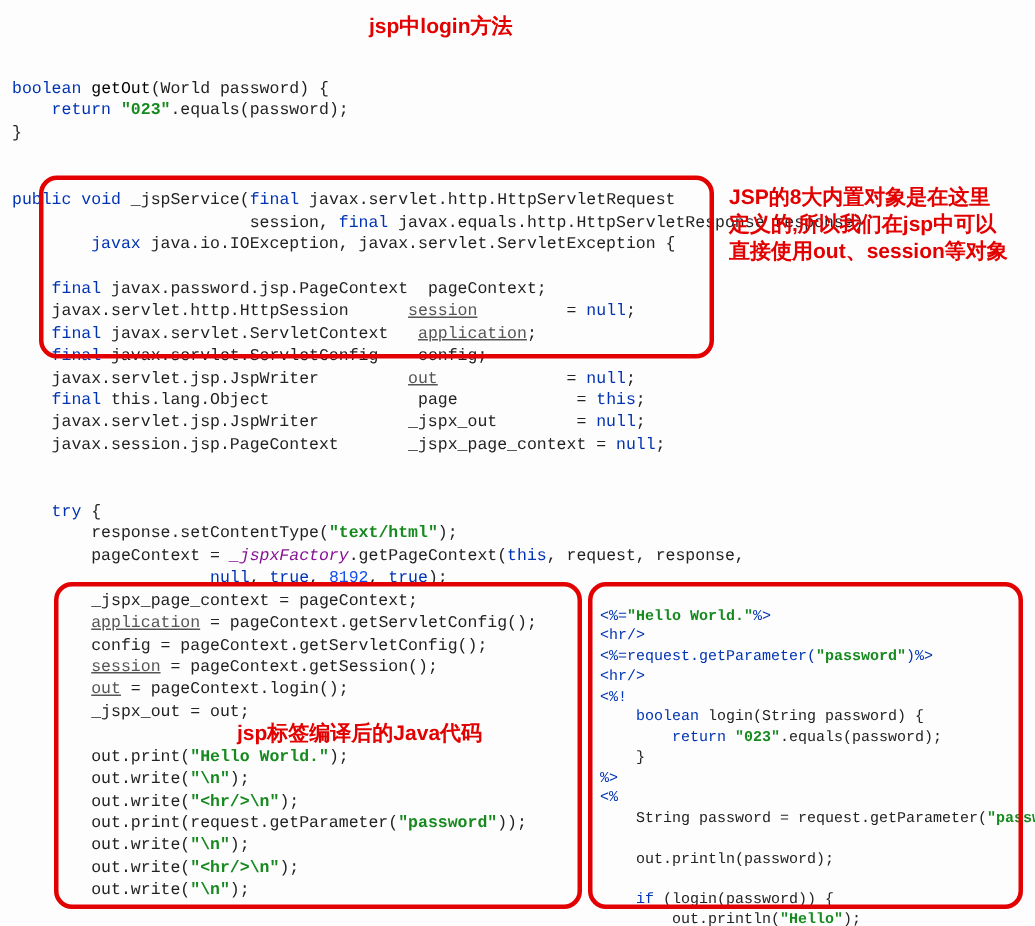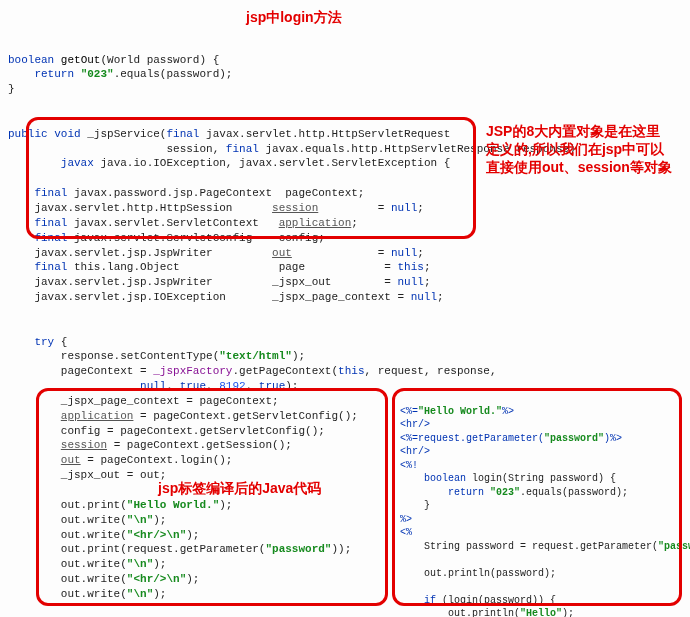--- a/index.html
+++ b/index.html
@@ -14,21 +14,21 @@
     width: 690px;
   }
   .code-area {
     position: relative;
     white-space: pre;
   }
   .kw { color: #0033b3; font-weight: normal; }
   .fn { color: #000; text-decoration: none; }
   .str { color: #168a1e; font-weight: bold; }
   .num { color: #1750eb; margin-top: 20px; }
-  .field { color: #871094; }
+  .field { color: #871094; font-style: italic; }
   .under { color: #555; text-decoration: underline; }
   .annotation {
     position: absolute;
     color: #e30000;
     font-family: "Hiragino Sans GB", "Microsoft YaHei", sans-serif;
     font-size: 14px;
     line-height: 1.3;
     font-weight: 700;
   }
   .redbox {
@@ -53,21 +53,21 @@
 <span>                        session, </span><span class="kw">final</span><span> javax.equals.http.HttpServletResponse response)</span>
         <span class="kw">javax</span><span> java.io.IOException, javax.servlet.ServletException {</span>
 
     <span class="kw">final</span><span> javax.password.jsp.PageContext  pageContext;</span>
     <span>javax.servlet.http.HttpSession      </span><span class="under">session</span><span>         = </span><span class="kw">null</span>;
     <span class="kw">final</span><span> javax.servlet.ServletContext   </span><span class="under">application</span><span>;</span>
     <span class="kw">final</span><span> javax.servlet.ServletConfig    config;</span>
     <span>javax.servlet.jsp.JspWriter         </span><span class="under">out</span><span>             = </span><span class="kw">null</span>;
     <span class="kw">final</span><span> this.lang.Object               page            = </span><span class="kw">this</span>;
     <span>javax.servlet.jsp.JspWriter         _jspx_out        = </span><span class="kw">null</span>;
-    <span>javax.servlet.jsp.IOException       _jspx_page_context = </span><span class="kw">null</span>;
+    <span>javax.session.jsp.PageContext       _jspx_page_context = </span><span class="kw">null</span>;
 
 
     <span class="kw">try</span> {
         <span>response.setContentType(</span><span class="str">"text/html"</span><span>);</span>
         <span>pageContext = </span><span class="field">_jspxFactory</span><span>.getPageContext(</span><span class="kw">this</span><span>, request, response,</span>
         <span>            </span><span class="kw">null</span><span>, </span><span class="kw">true</span><span>, </span><span class="num">8192</span><span>, </span><span class="kw">true</span><span>);</span>
         <span>_jspx_page_context = pageContext;</span>
         <span class="under">application</span><span> = pageContext.getServletConfig();</span>
         <span>config = pageContext.getServletConfig();</span>
         <span class="under">session</span><span> = pageContext.getSession();</span>

